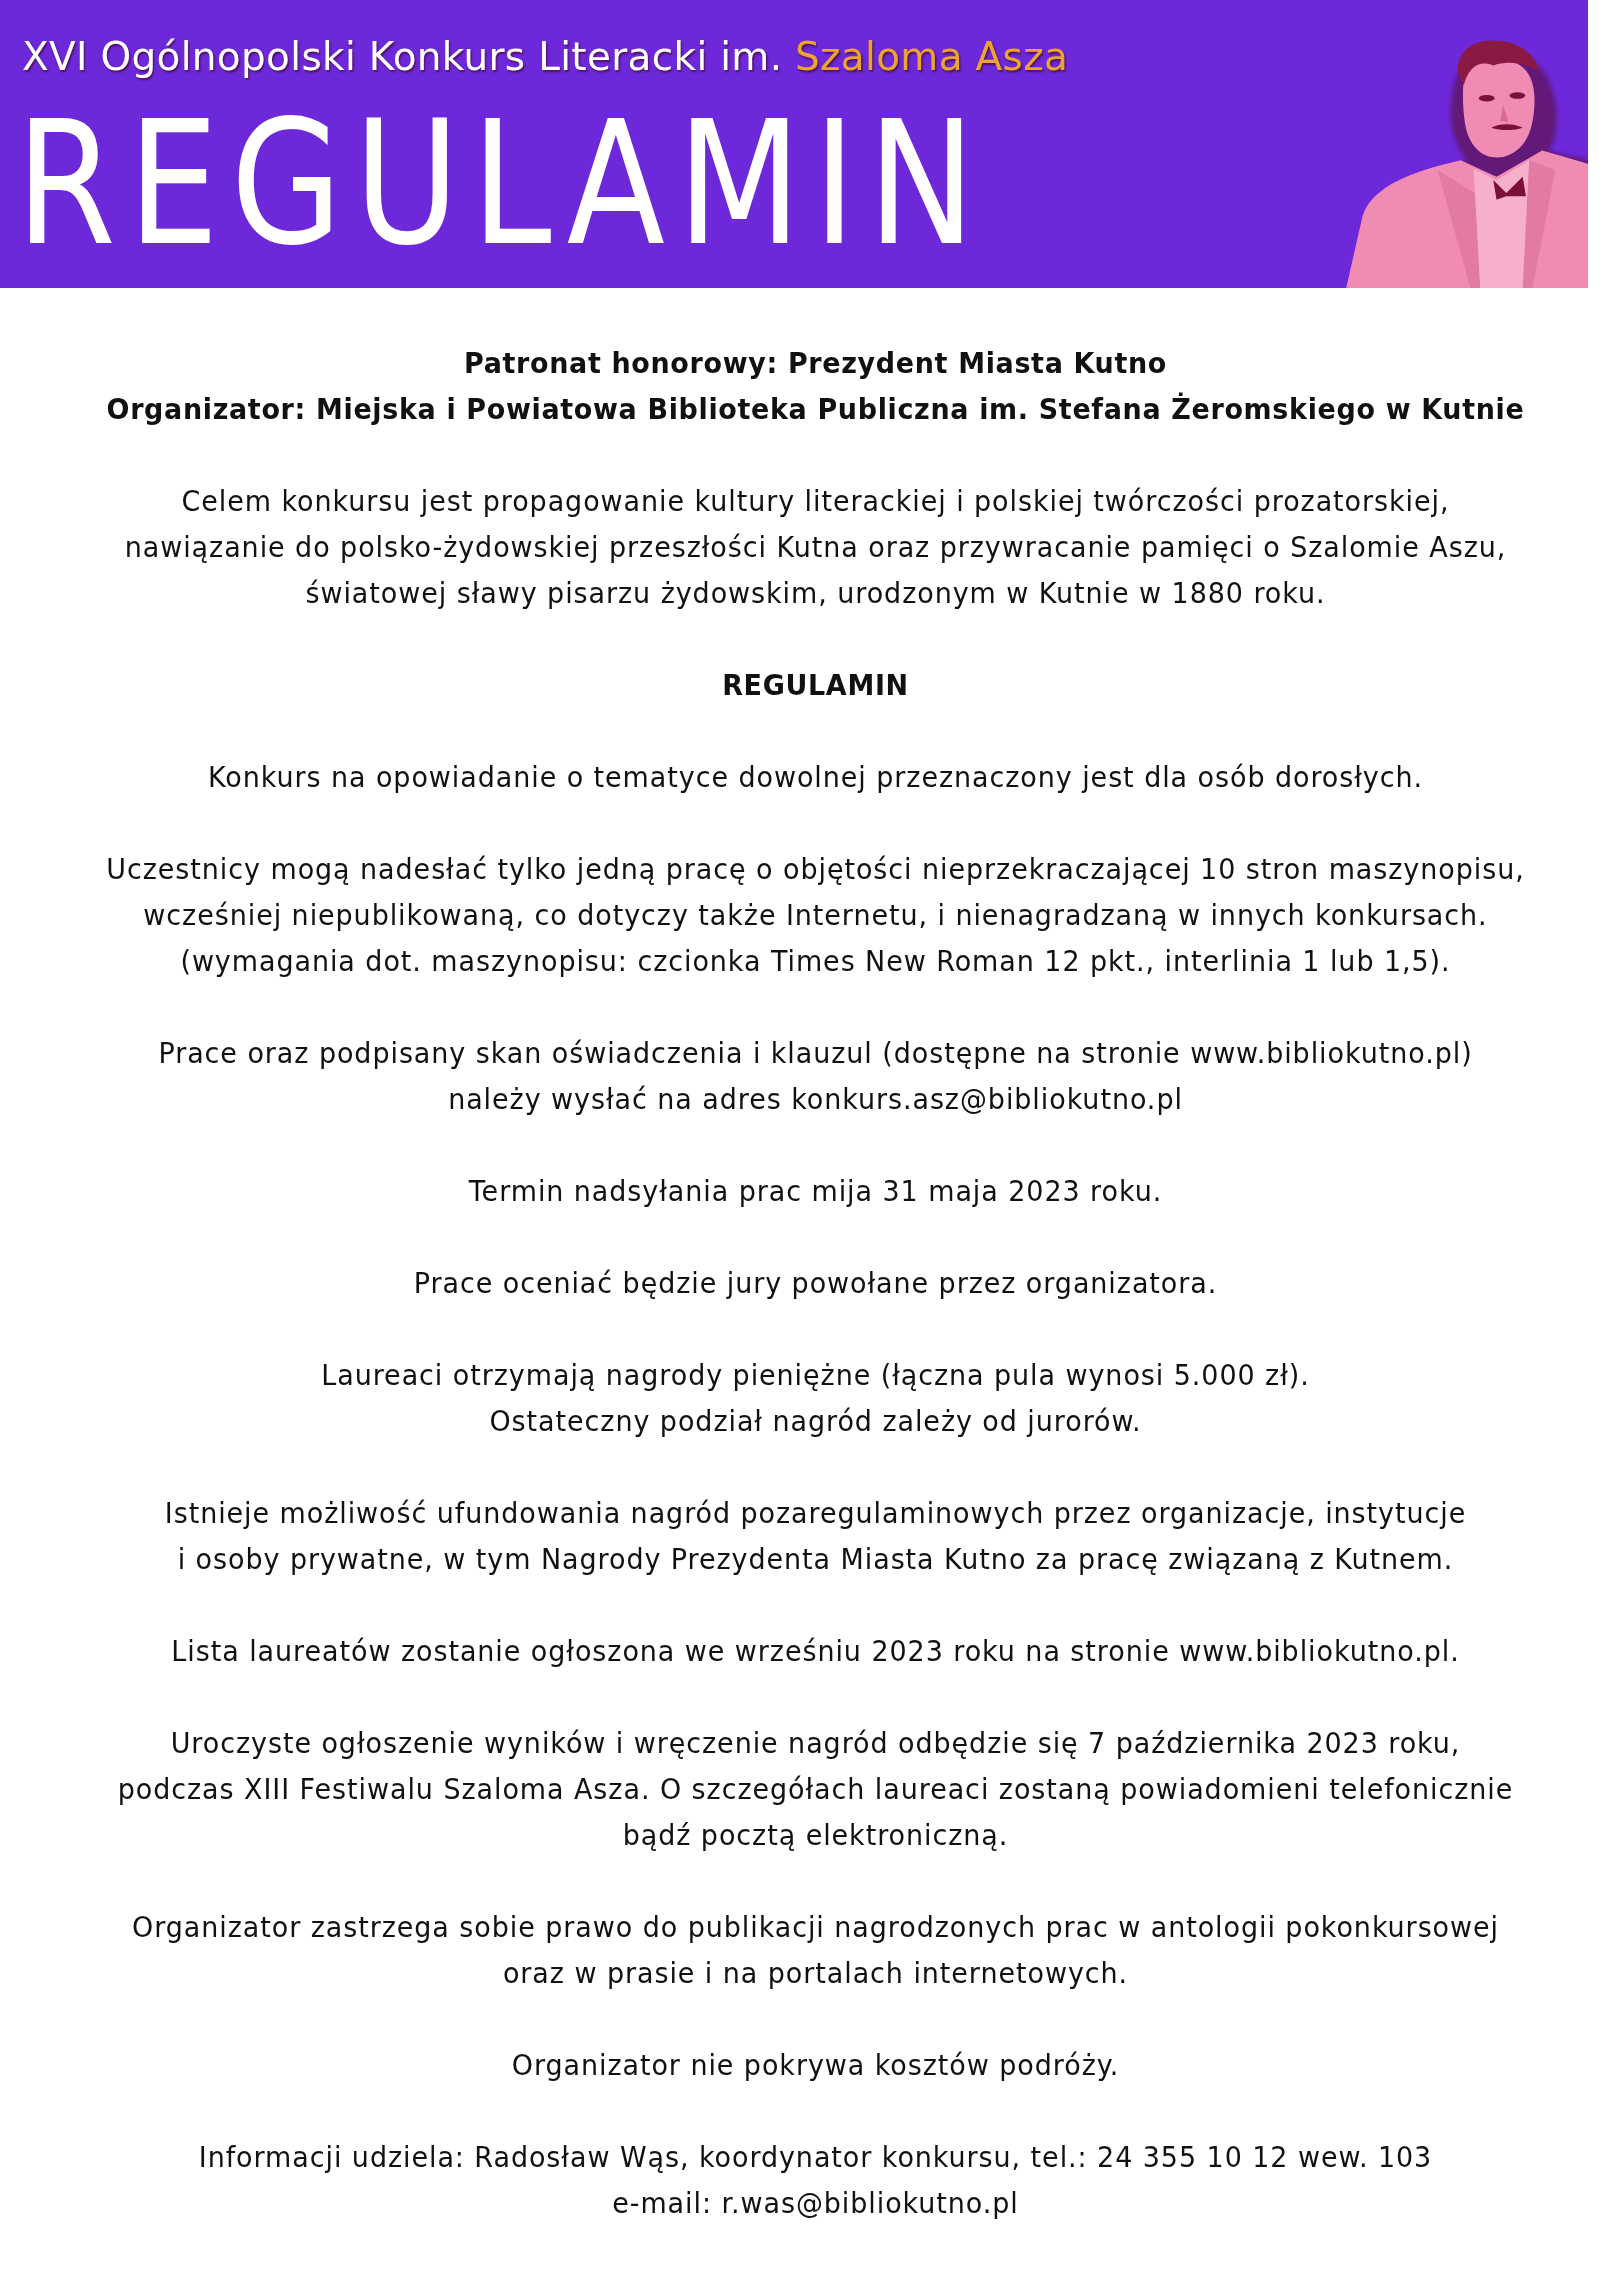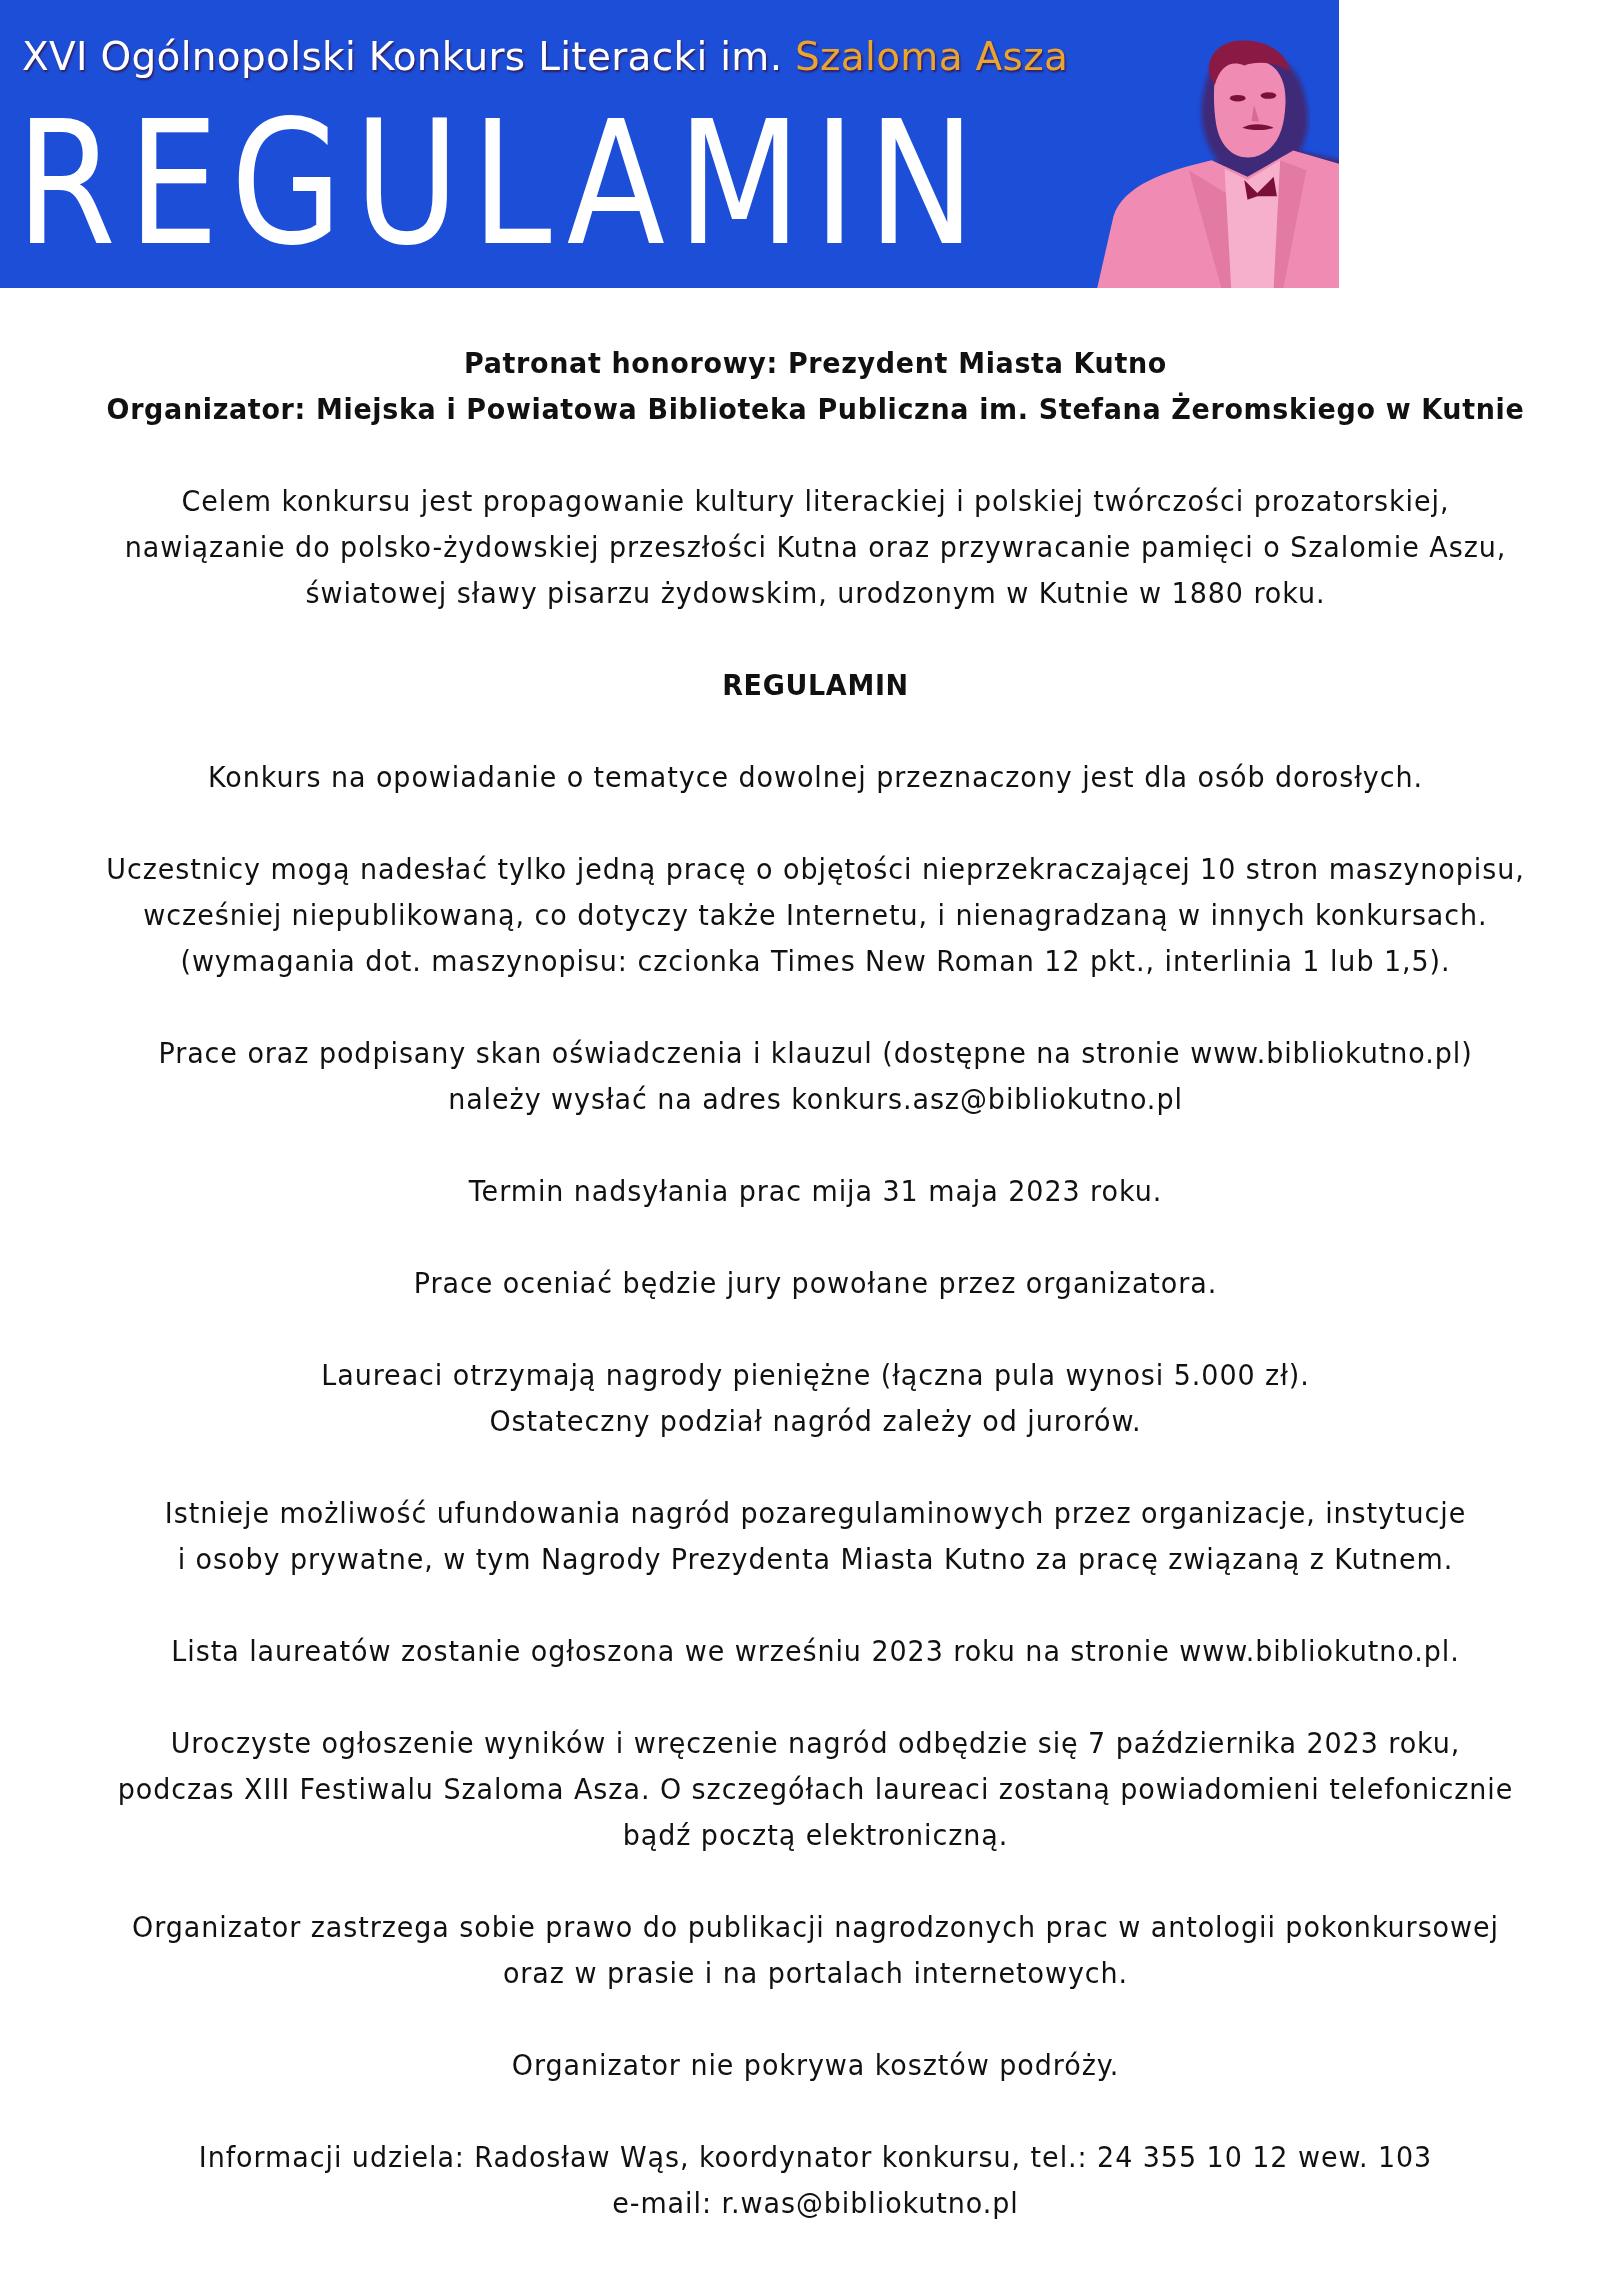--- a/index.html
+++ b/index.html
@@ -11,23 +11,23 @@
       width: 1623px;
       height: 2295px;
       position: relative;
       overflow: hidden;
       font-family: "DejaVu Sans", sans-serif;
       color: #111111;
     }
     .header {
       position: absolute;
       left: 0; top: 0;
-      width: 1339px;
+      width: 1588px;
       height: 288px;
-      background: #1d4ed8;
+      background: #6d28d9;
       overflow: hidden;
     }
     .header-subtitle {
       position: absolute;
       left: 22px;
       top: 34px;
       font-family: "DejaVu Sans", sans-serif;
       font-size: 39px;
       color: #ffffff;
       letter-spacing: 0.3px;

